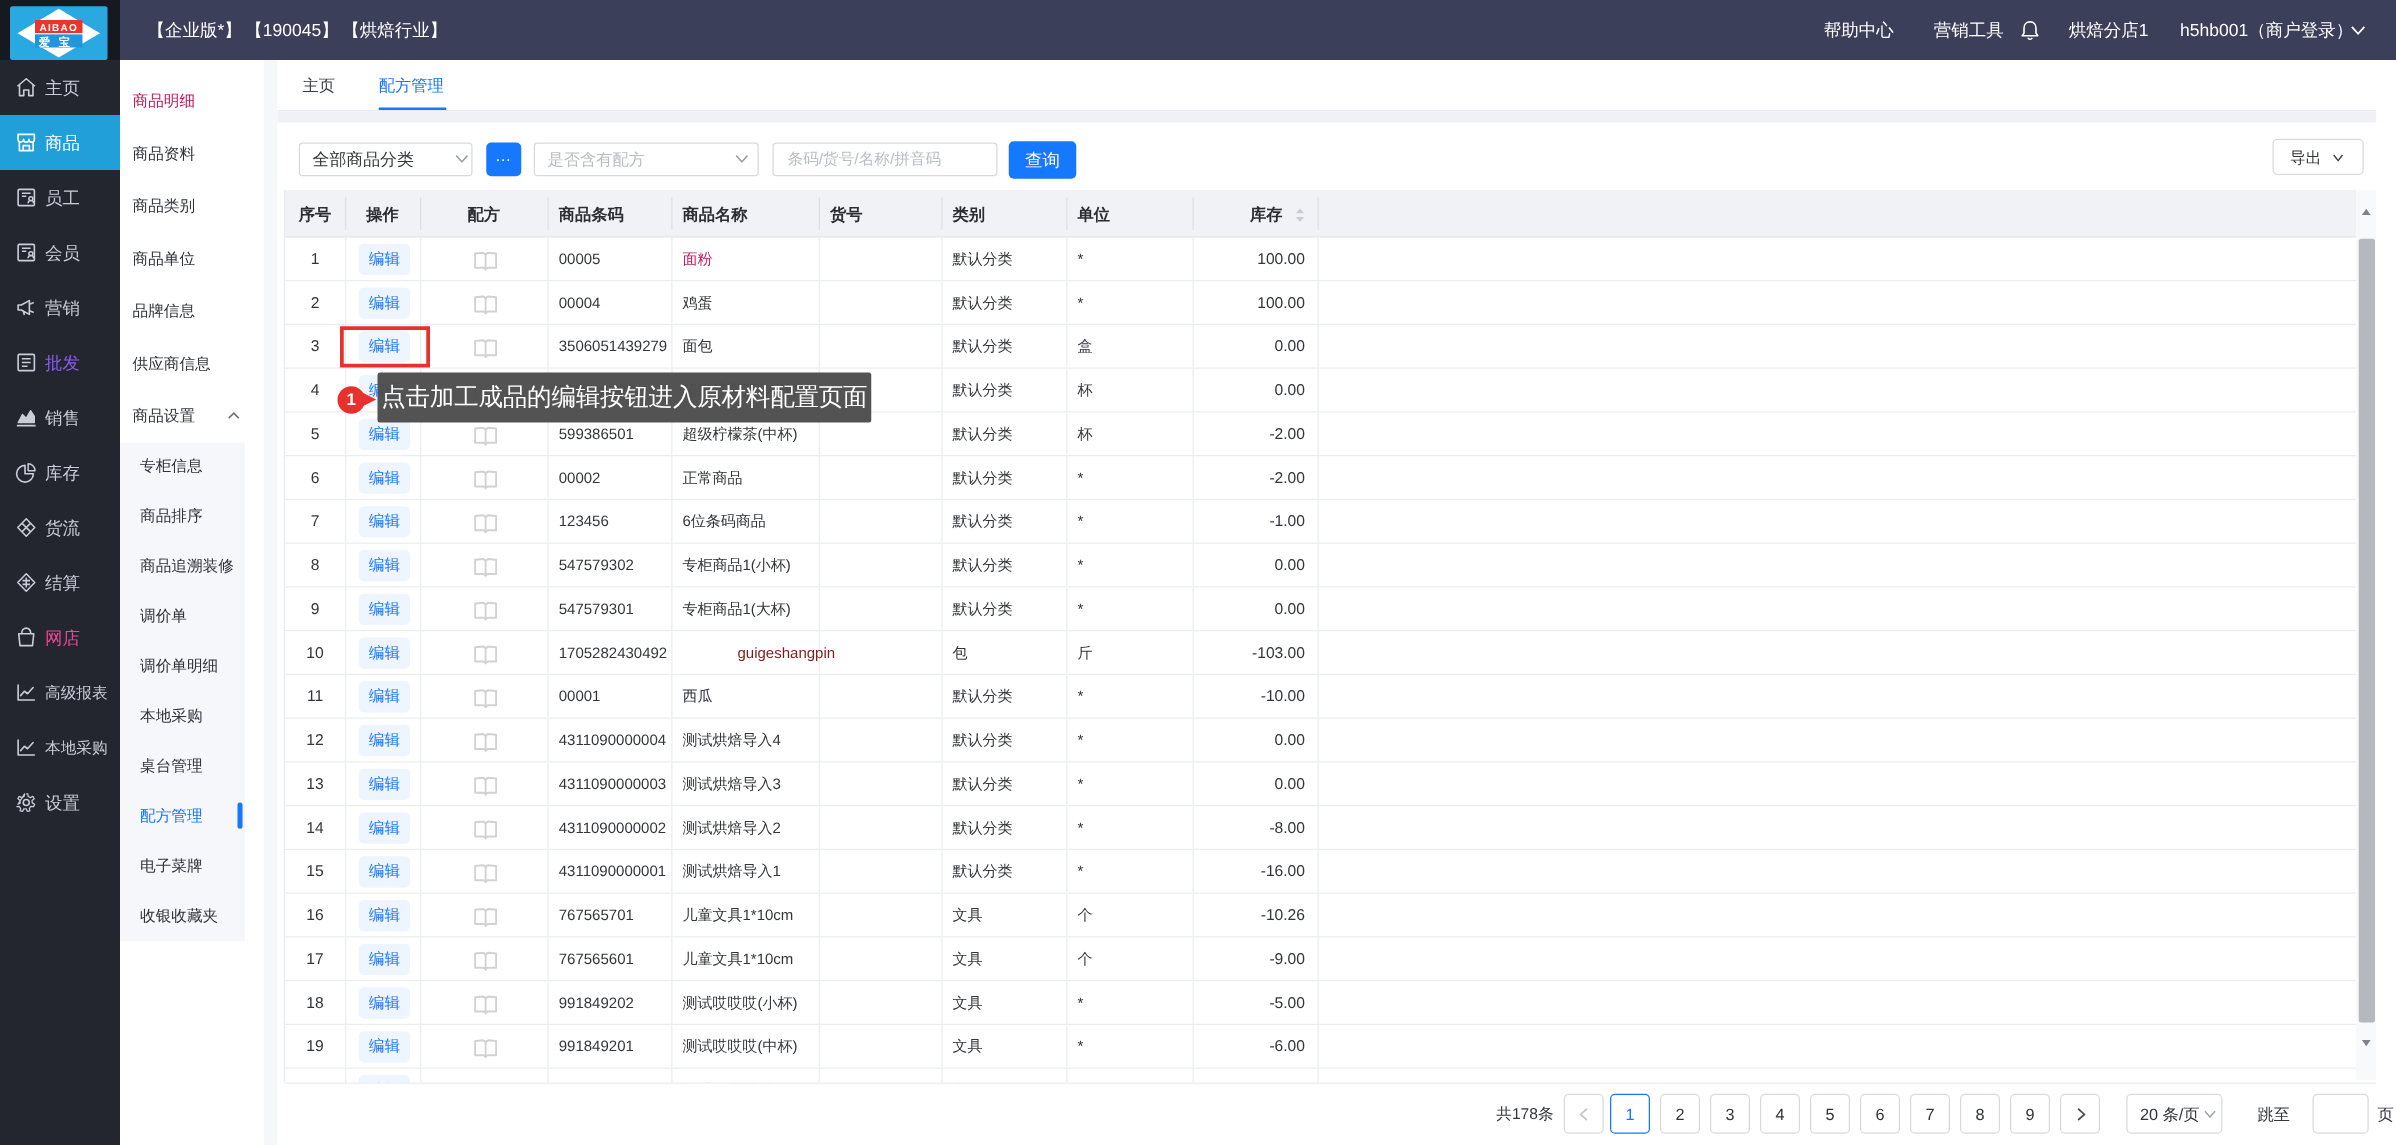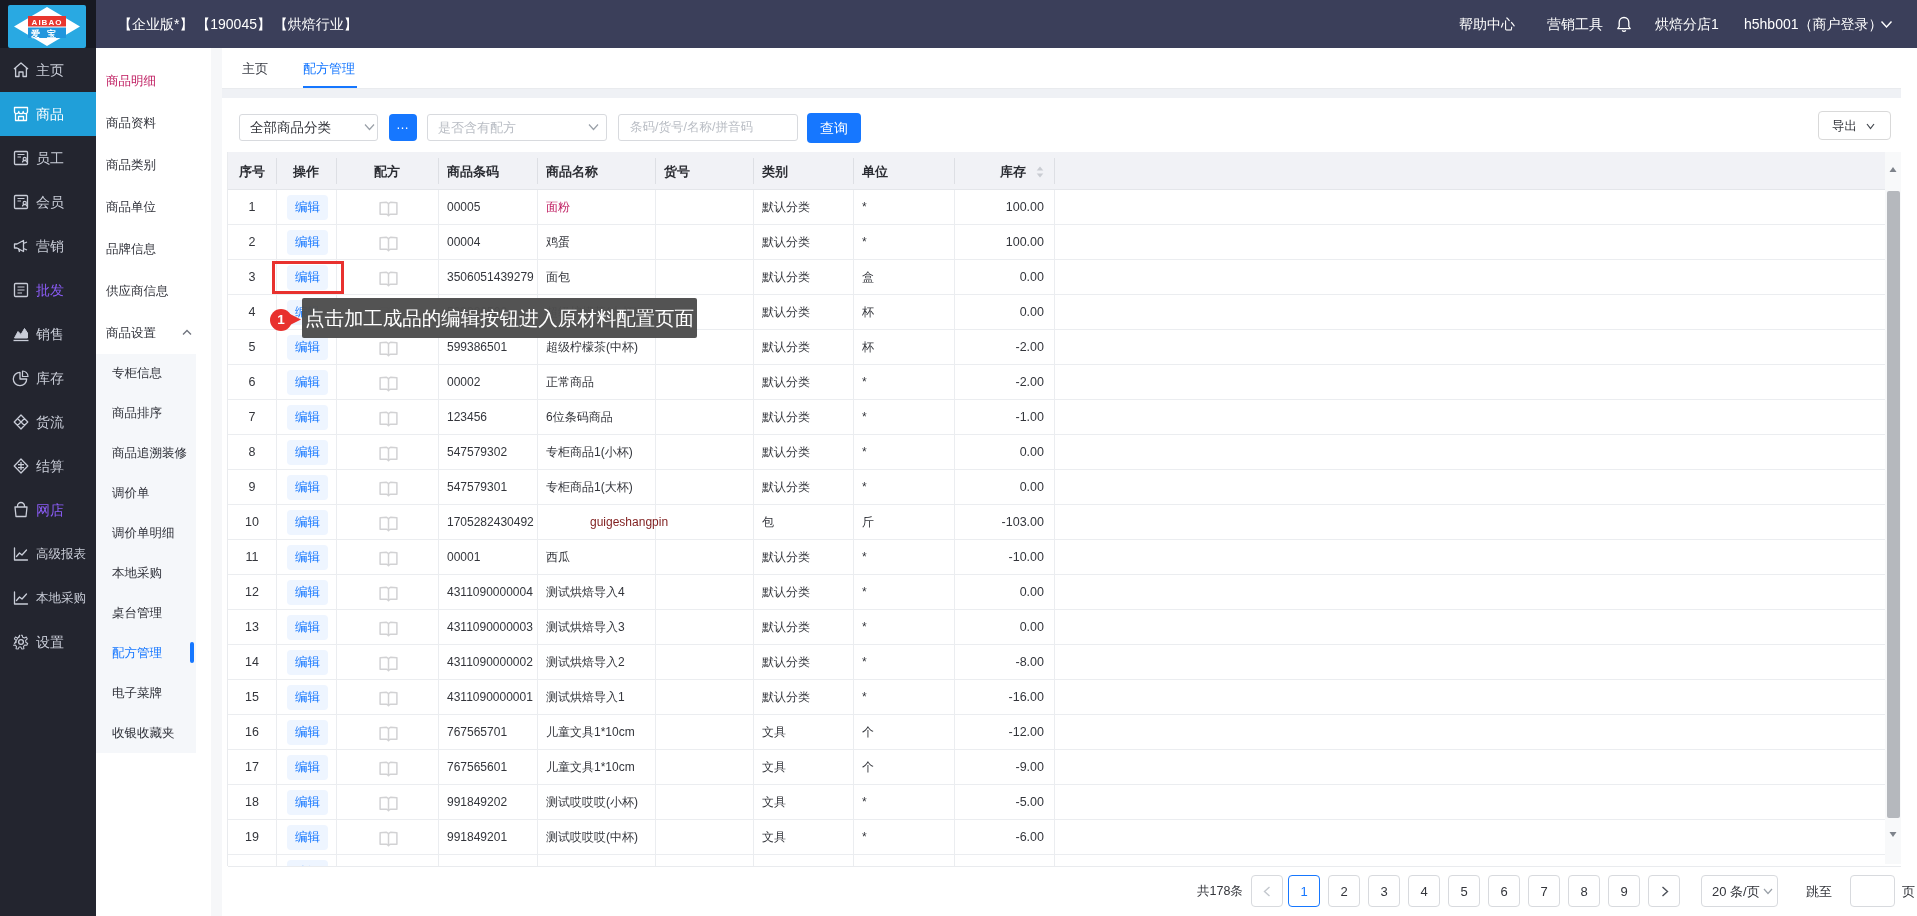--- a/index.html
+++ b/index.html
@@ -73,21 +73,21 @@
     <path d="M9 2 L15.8 9 L9 16 L2.2 9 Z M5.5 5.5 L12.5 12.5 M12.5 5.5 L5.5 12.5" fill="none" stroke="#c9cdd8" stroke-width="1.25" stroke-linejoin="round"></path>
   </svg>
 <div class="abs" style="left:36px;top:400px;height:44px;line-height:45px;color:#c9cdd8;font-size:14px;white-space:nowrap;">货流</div>
 <svg class="abs" style="left:12px;top:457px;" width="18" height="18" viewBox="0 0 18 18">
     <path d="M9 2 L15.8 9 L9 16 L2.2 9 Z M9 5 L9 13 M6 7.5 L12 7.5 M6 10.5 L12 10.5" fill="none" stroke="#c9cdd8" stroke-width="1.25" stroke-linejoin="round"></path>
   </svg>
 <div class="abs" style="left:36px;top:444px;height:44px;line-height:45px;color:#c9cdd8;font-size:14px;white-space:nowrap;">结算</div>
 <svg class="abs" style="left:12px;top:501px;" width="18" height="18" viewBox="0 0 18 18">
     <path d="M5.5 6 L5.5 5 A3.5 3.5 0 0 1 12.5 5 L12.5 6 M3 6 L15 6 L14 15.5 L4 15.5 Z" fill="none" stroke="#c9cdd8" stroke-width="1.3" stroke-linejoin="round"></path>
   </svg>
-<div class="abs" style="left:36px;top:488px;height:44px;line-height:45px;color:#8b5cf6;font-size:14px;white-space:nowrap;">网店</div>
+<div class="abs" style="left:36px;top:488px;height:44px;line-height:45px;color:#ec4899;font-size:14px;white-space:nowrap;">网店</div>
 <svg class="abs" style="left:12px;top:545px;" width="18" height="18" viewBox="0 0 18 18">
     <path d="M2.5 3 L2.5 15 L15.5 15 M4.5 11.5 L7.5 8 L10 10 L14.5 5" fill="none" stroke="#c9cdd8" stroke-width="1.3" stroke-linecap="round" stroke-linejoin="round"></path>
   </svg>
 <div class="abs" style="left:36px;top:532px;height:44px;line-height:45px;color:#c9cdd8;font-size:12.5px;white-space:nowrap;">高级报表</div>
 <svg class="abs" style="left:12px;top:589px;" width="18" height="18" viewBox="0 0 18 18">
     <path d="M2.5 3 L2.5 15 L15.5 15 M4.5 11.5 L7.5 8 L10 10 L14.5 5" fill="none" stroke="#c9cdd8" stroke-width="1.3" stroke-linecap="round" stroke-linejoin="round"></path>
   </svg>
 <div class="abs" style="left:36px;top:576px;height:44px;line-height:45px;color:#c9cdd8;font-size:12.5px;white-space:nowrap;">本地采购</div>
 <svg class="abs" style="left:12px;top:633px;" width="18" height="18" viewBox="0 0 18 18">
     <circle cx="9" cy="9" r="2.4" fill="none" stroke="#c9cdd8" stroke-width="1.3"></circle>
@@ -480,21 +480,21 @@
 <div class="abs" style="left:832px;top:525px;width:1px;height:34px;background:#ebedf0;"></div>
 <div class="abs" style="left:6px;top:525px;width:48px;height:34px;line-height:35px;text-align:center;font-size:12.5px;color:#33353b;">16</div>
 <div class="abs" style="left:65px;top:530px;width:41px;height:25px;background:#eef5ff;border-radius:4px;text-align:center;line-height:25px;font-size:12.5px;color:#1677ff;">编辑</div>
 <svg class="abs" style="left:157px;top:536px;" width="19" height="16" viewBox="0 0 19 16">
 <path d="M1.1 1.8 L7.4 1.2 Q9 1.6 9.5 3.2 Q10 1.6 11.6 1.2 L17.9 1.8 L17.9 13.2 L11.3 13.2 Q10 13.5 9.5 14.8 Q9 13.5 7.7 13.2 L1.1 13.2 Z M9.5 3.2 L9.5 14" fill="none" stroke="#d2d2d4" stroke-width="1.5" stroke-linejoin="round"></path>
     </svg>
 <div class="abs" style="left:225px;top:525px;height:34px;line-height:35px;font-size:12px;color:#33353b;">767565701</div>
 <div class="abs" style="left:324px;top:525px;height:34px;line-height:35px;font-size:12px;color:#33353b;">儿童文具1*10cm</div>
 <div class="abs" style="left:540px;top:525px;height:34px;line-height:35px;font-size:12px;color:#33353b;">文具</div>
 <div class="abs" style="left:640px;top:525px;height:34px;line-height:35px;font-size:12px;color:#33353b;">个</div>
-<div class="abs" style="left:732px;top:525px;width:90px;height:34px;line-height:35px;text-align:right;font-size:12.5px;color:#33353b;">-12.00</div>
+<div class="abs" style="left:732px;top:525px;width:90px;height:34px;line-height:35px;text-align:right;font-size:12.5px;color:#33353b;">-10.26</div>
 <div class="abs" style="left:6px;top:594px;width:1657px;height:1px;background:#ebedf0;"></div>
 <div class="abs" style="left:54px;top:560px;width:1px;height:34px;background:#ebedf0;"></div>
 <div class="abs" style="left:114px;top:560px;width:1px;height:34px;background:#ebedf0;"></div>
 <div class="abs" style="left:216px;top:560px;width:1px;height:34px;background:#ebedf0;"></div>
 <div class="abs" style="left:315px;top:560px;width:1px;height:34px;background:#ebedf0;"></div>
 <div class="abs" style="left:433px;top:560px;width:1px;height:34px;background:#ebedf0;"></div>
 <div class="abs" style="left:531px;top:560px;width:1px;height:34px;background:#ebedf0;"></div>
 <div class="abs" style="left:631px;top:560px;width:1px;height:34px;background:#ebedf0;"></div>
 <div class="abs" style="left:732px;top:560px;width:1px;height:34px;background:#ebedf0;"></div>
 <div class="abs" style="left:832px;top:560px;width:1px;height:34px;background:#ebedf0;"></div>

